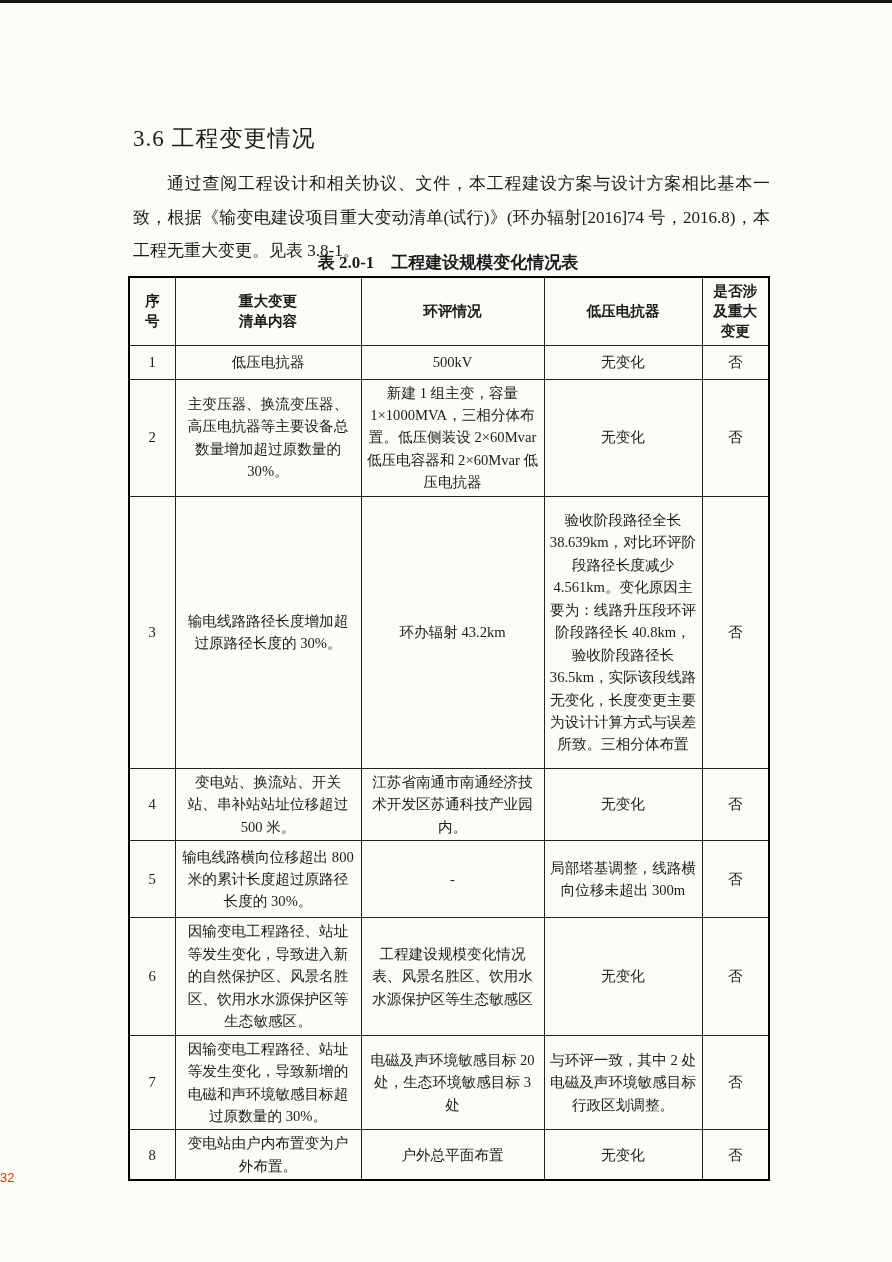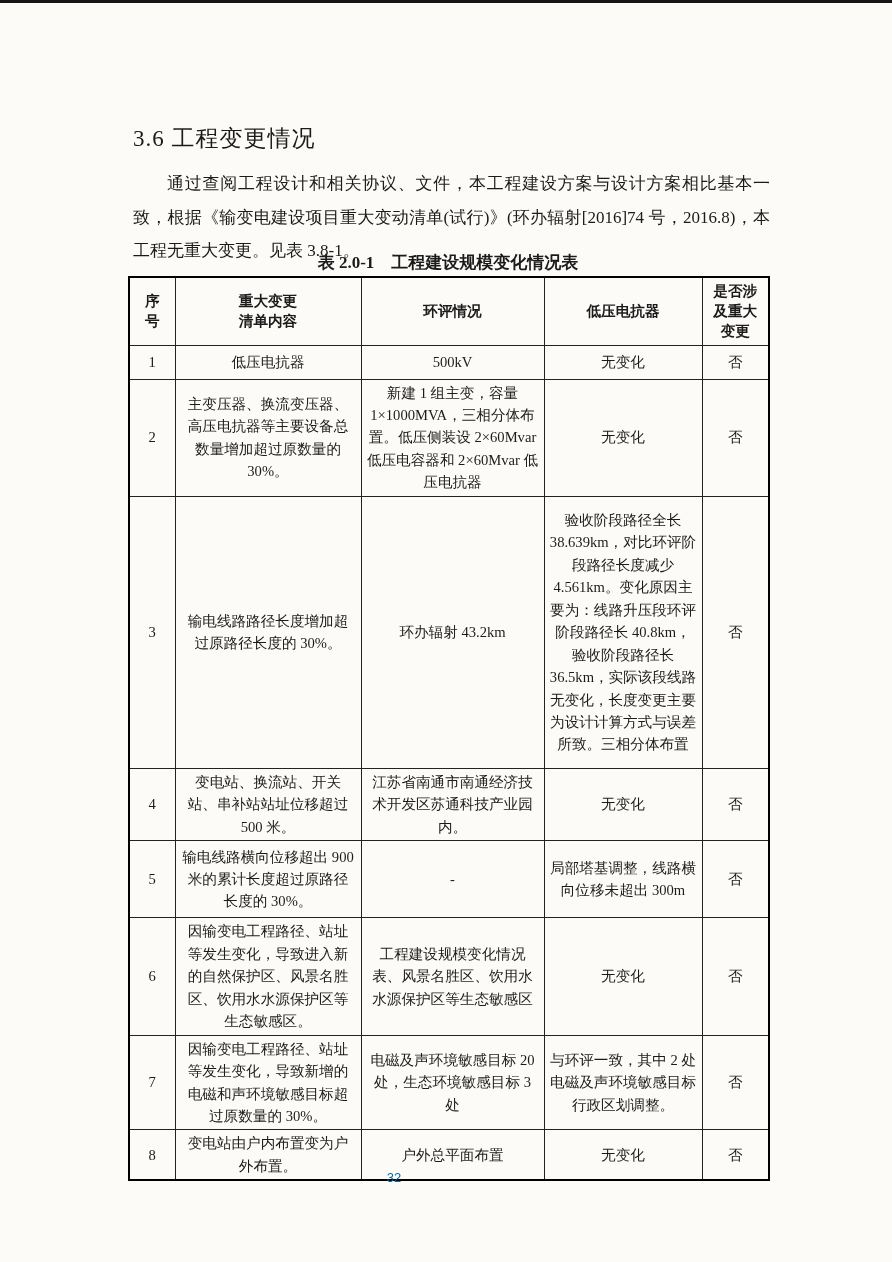--- a/index.html
+++ b/index.html
@@ -72,24 +72,24 @@
   }
   col.c-seq   { width: 46px; }
   col.c-item  { width: 186px; }
   col.c-eia   { width: 183px; }
   col.c-real  { width: 158px; }
   col.c-major { width: 67px; }
   .page-number {
     position: absolute;
     left: 0; top: 1170px;
     width: 788px;
-    text-align: center;
+    text-align: left;
     font-size: 13px;
     font-family: "Liberation Sans", "DejaVu Sans", sans-serif;
-    color: #0369a1;
+    color: #c2410c;
   }
 </style>
 </head>
 <body>
 
 <div class="top-edge"></div>
 
 <h2 class="section-heading">3.6  工程变更情况</h2>
 
 <p class="body-paragraph">通过查阅工程设计和相关协议、文件，本工程建设方案与设计方案相比基本一致，根据《输变电建设项目重大变动清单(试行)》(环办辐射[2016]74 号，2016.8)，本工程无重大变更。见表 3.8-1。</p>
@@ -141,21 +141,21 @@
     </tr>
     <tr style="height:66px;">
       <td>4</td>
       <td>变电站、换流站、开关站、串补站站址位移超过 500 米。</td>
       <td>江苏省南通市南通经济技术开发区苏通科技产业园内。</td>
       <td>无变化</td>
       <td>否</td>
     </tr>
     <tr style="height:77px;">
       <td>5</td>
-      <td>输电线路横向位移超出 900 米的累计长度超过原路径长度的 30%。</td>
+      <td>输电线路横向位移超出 800 米的累计长度超过原路径长度的 30%。</td>
       <td>-</td>
       <td>局部塔基调整，线路横向位移未超出 300m</td>
       <td>否</td>
     </tr>
     <tr style="height:116px;">
       <td>6</td>
       <td>因输变电工程路径、站址等发生变化，导致进入新的自然保护区、风景名胜区、饮用水水源保护区等生态敏感区。</td>
       <td>工程建设规模变化情况表、风景名胜区、饮用水水源保护区等生态敏感区</td>
       <td>无变化</td>
       <td>否</td>

